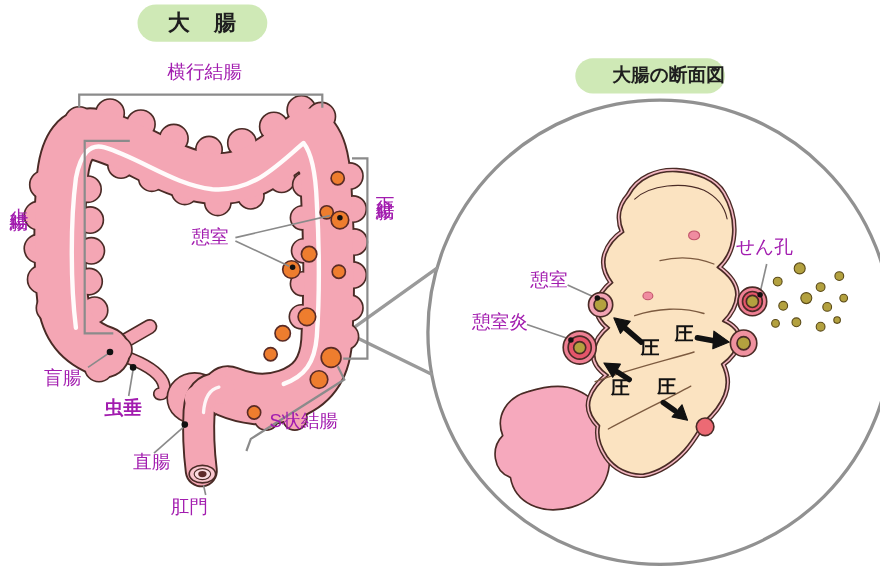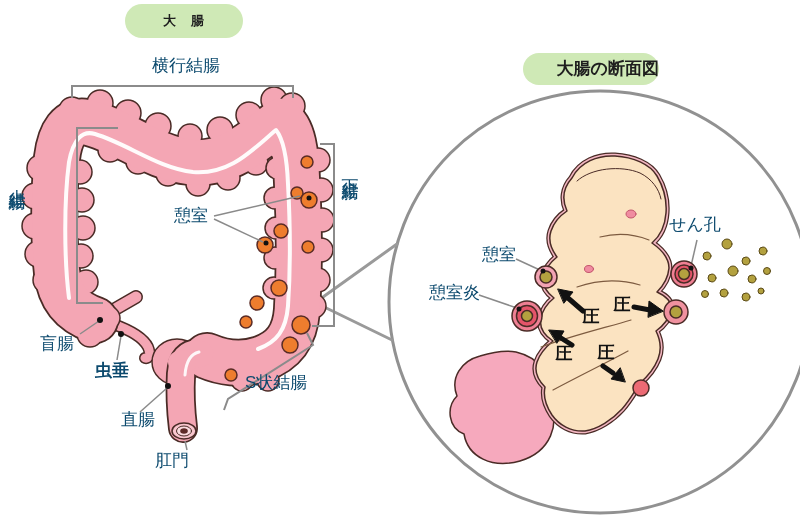--- a/index.html
+++ b/index.html
@@ -1,24 +1,24 @@
 <!DOCTYPE html>
 <html><head>
 <meta charset="utf-8">
 <style>
   html,body{margin:0;padding:0;background:#fff;}
   #stage{position:relative;width:800px;height:519px;background:#fff;overflow:hidden;
          font-family:"Liberation Sans","DejaVu Sans",sans-serif;}
   #stage svg{position:absolute;left:0;top:0;}
-  .lbl{position:absolute;font-size:17px;color:#0c4a6e;white-space:nowrap;line-height:1.15;}
+  .lbl{position:absolute;font-size:17px;color:#a21caf;white-space:nowrap;line-height:1.15;}
   .lbl-v{writing-mode:vertical-rl;text-orientation:upright;letter-spacing:2px;}
   .cx{transform:translateX(-50%);}
   .badge{position:absolute;background:#cfe9b6;border-radius:17px;text-align:center;
          font-weight:bold;color:#1e1e1e;}
-  .badge-main{left:125px;top:4px;width:118px;height:34px;line-height:34px;font-size:13px;letter-spacing:1px;}
+  .badge-main{left:125px;top:4px;width:118px;height:34px;line-height:34px;font-size:20px;letter-spacing:1px;}
   .badge-section{left:523px;top:53px;width:136px;height:32px;line-height:32px;font-size:17px;text-align:right;}
   .press{position:absolute;font-size:17px;font-weight:bold;color:#111;transform:translate(-50%,-50%);}
   .cs-lbl{font-size:17px;}
 </style>
 </head>
 <body>
 
 <div id="stage">
 
 <svg width="800" height="519" viewBox="0 0 800 519">

